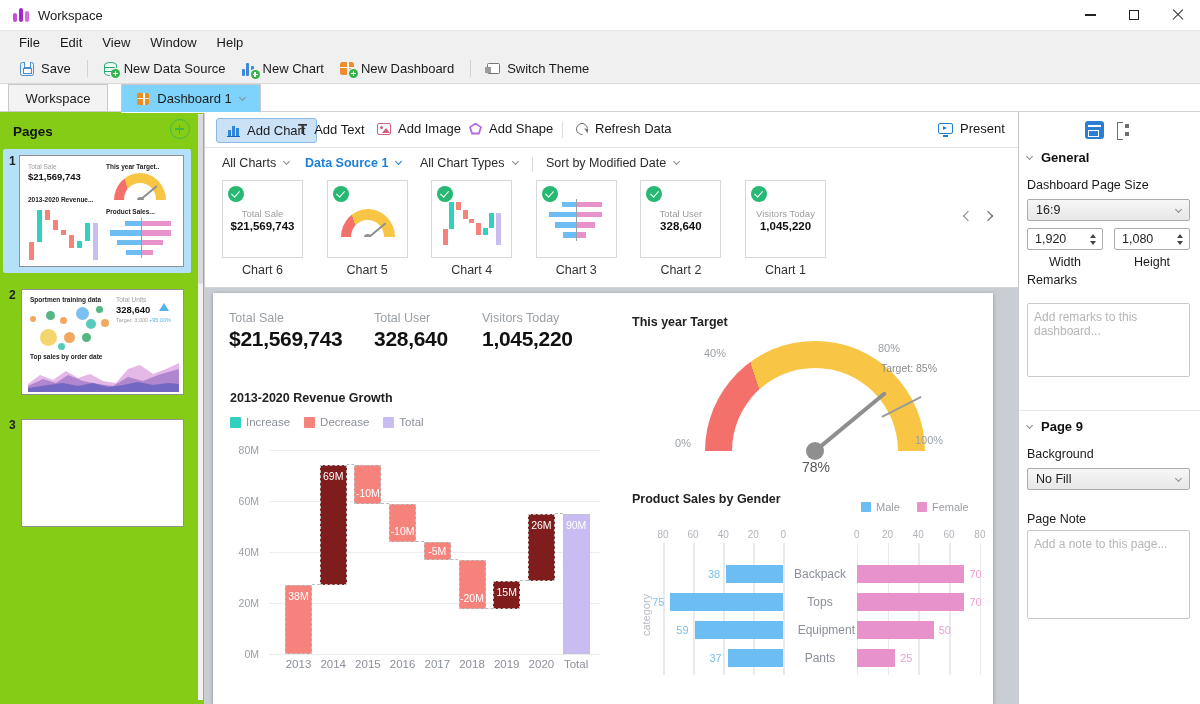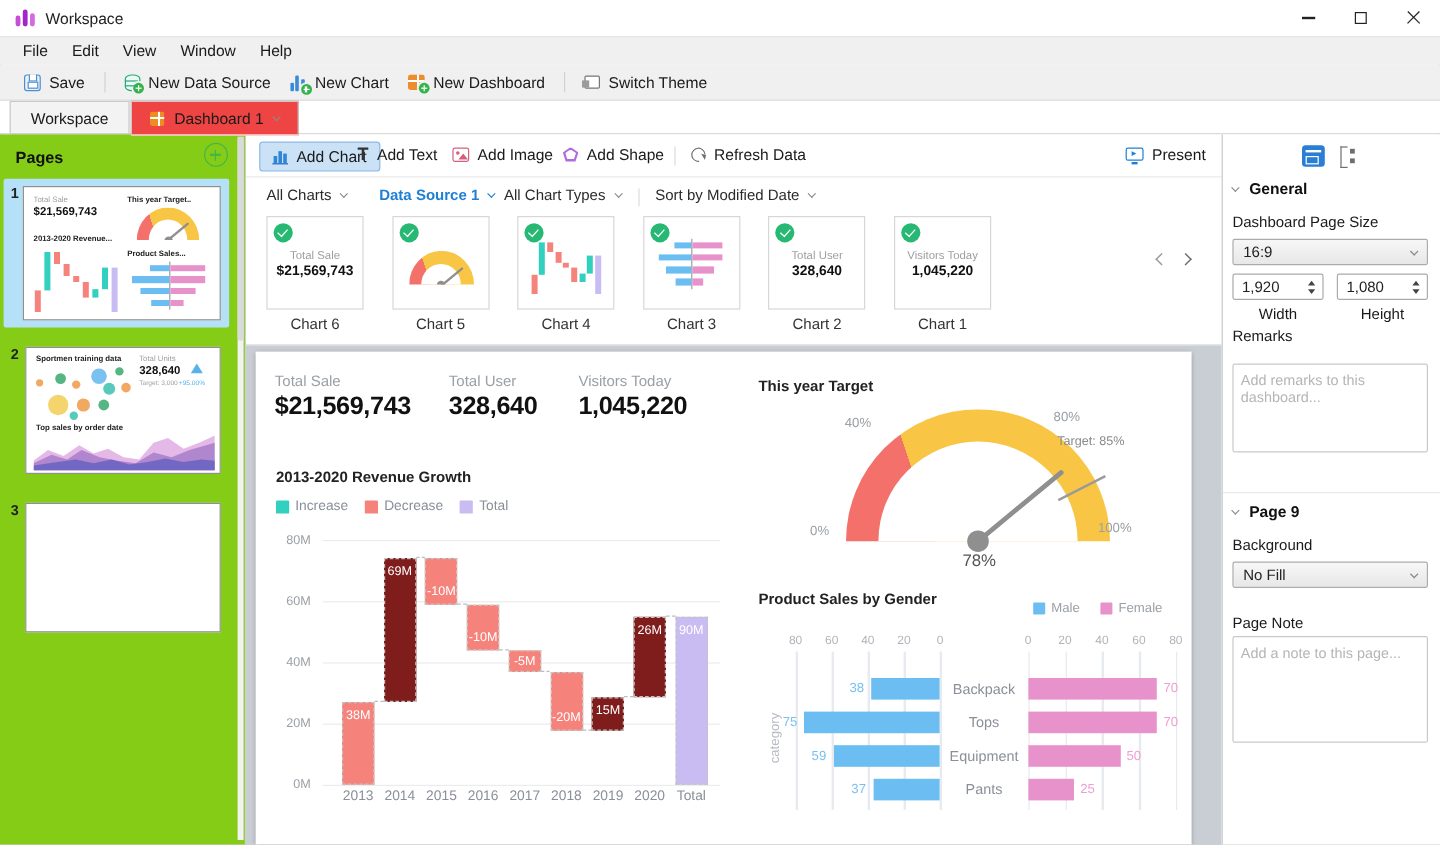--- a/index.html
+++ b/index.html
@@ -51,21 +51,21 @@
   .plus-badge { position:absolute; right:-4px; bottom:-3px; width:9px; height:9px; background:#35b34a; border-radius:50%; box-shadow:0 0 0 1.5px #f0f0f0; }
   .plus-badge::before { content:""; position:absolute; left:2px; top:4px; width:5px; height:1.2px; background:#fff; }
   .plus-badge::after { content:""; position:absolute; left:3.9px; top:2.1px; width:1.2px; height:5px; background:#fff; }
   .theme-icon { width:13px; height:11px; border:1.5px solid #767676; border-radius:1.5px; background:#fff; }
   .theme-icon::before { content:""; position:absolute; left:-3.5px; top:2.5px; width:6px; height:6px; background:#9b9b9b; }
 
   
   .tabbar { position:absolute; left:0; top:84px; width:1200px; height:28px; background:#fff; border-bottom:1px solid #d2d2d2; }
   .tab { position:absolute; top:0; height:28px; display:flex; align-items:center; justify-content:center; gap:8px; font-size:13px; }
   .tab-ws { left:8px; width:100px; background:#f3f3f3; border:1px solid #c9c9c9; }
-  .tab-db { left:109px; width:140px; background:#ef4444; border:1px solid #c9c9c9; border-bottom:1px solid #fff; height:29px; z-index:2; }
+  .tab-db { left:121px; width:140px; background:#7dd3fc; border:1px solid #c9c9c9; border-bottom:1px solid #fff; height:29px; z-index:2; }
   .tabdash-icon { width:12px; height:12px; background:#ef8c1f; border-radius:2px; flex:0 0 auto;
     background-image:
       linear-gradient(to right, rgba(0,0,0,0) 0 6.5px, #fff 6.5px 8px, rgba(0,0,0,0) 8px),
       linear-gradient(to bottom, rgba(0,0,0,0) 0 4.6px, #fff 4.6px 6px, rgba(0,0,0,0) 6px); }
   .chev { display:inline-block; width:6px; height:6px; border-right:1.6px solid #8b8b8b; border-bottom:1.6px solid #8b8b8b; transform:rotate(45deg); }
   .chev.sm { width:5px; height:5px; }
   .chev.blue { border-color:#1e7fd6; }
 
   
   .sidebar { position:absolute; left:0; top:112px; width:205px; height:592px; background:#84cc16; border-right:1px solid #cfcfcf; }
@@ -393,21 +393,21 @@
       <span class="ic present-icon"></span>
       <span>Present</span>
     </span>
   </div>
 
   <div class="gallery">
     <span class="gfilter" style="left:17px">
       <span>All Charts</span>
       <span class="chev sm" style="margin-top:-3px"></span>
     </span>
-    <span class="gfilter blue" style="left:111px">
+    <span class="gfilter blue" style="left:100px">
       <span>Data Source 1</span>
       <span class="chev sm blue" style="margin-top:-3px"></span>
     </span>
     <span class="gfilter" style="left:215px">
       <span>All Chart Types</span>
       <span class="chev sm" style="margin-top:-3px"></span>
     </span>
     <span class="gdiv" style="left:327px"></span>
     <span class="gfilter" style="left:341px">
       <span>Sort by Modified Date</span>
@@ -625,21 +625,21 @@
             <div class="bf-cat" style="top: 78px;">Backpack</div>
             <div class="bf-bar male" style="left: 103.172px; top: 76px; width: 57.228px;"></div>
             <div class="bf-vlab male" style="left: 67.172px; top: 79px;">38</div>
             <div class="bf-bar female" style="left: 233.7px; top: 76px; width: 107.8px;"></div>
             <div class="bf-vlab female" style="left: 346.5px; top: 79px;">70</div>
             <div class="bf-cat" style="top: 106px;">Tops</div>
             <div class="bf-bar male" style="left: 47.45px; top: 104px; width: 112.95px;"></div>
             <div class="bf-vlab male" style="left: 11.45px; top: 107px;">75</div>
             <div class="bf-bar female" style="left: 233.7px; top: 104px; width: 107.8px;"></div>
             <div class="bf-vlab female" style="left: 346.5px; top: 107px;">70</div>
-            <div class="bf-cat" style="top: 134px;">Equipment</div>
+            <div class="bf-cat" style="top: 134px; text-align: right;">Equipment</div>
             <div class="bf-bar male" style="left: 71.546px; top: 132px; width: 88.854px;"></div>
             <div class="bf-vlab male" style="left: 35.546px; top: 135px;">59</div>
             <div class="bf-bar female" style="left: 233.7px; top: 132px; width: 77px;"></div>
             <div class="bf-vlab female" style="left: 315.7px; top: 135px;">50</div>
             <div class="bf-cat" style="top: 162px;">Pants</div>
             <div class="bf-bar male" style="left: 104.678px; top: 160px; width: 55.722px;"></div>
             <div class="bf-vlab male" style="left: 68.678px; top: 163px;">37</div>
             <div class="bf-bar female" style="left: 233.7px; top: 160px; width: 38.5px;"></div>
             <div class="bf-vlab female" style="left: 277.2px; top: 163px;">25</div>
           </div>

